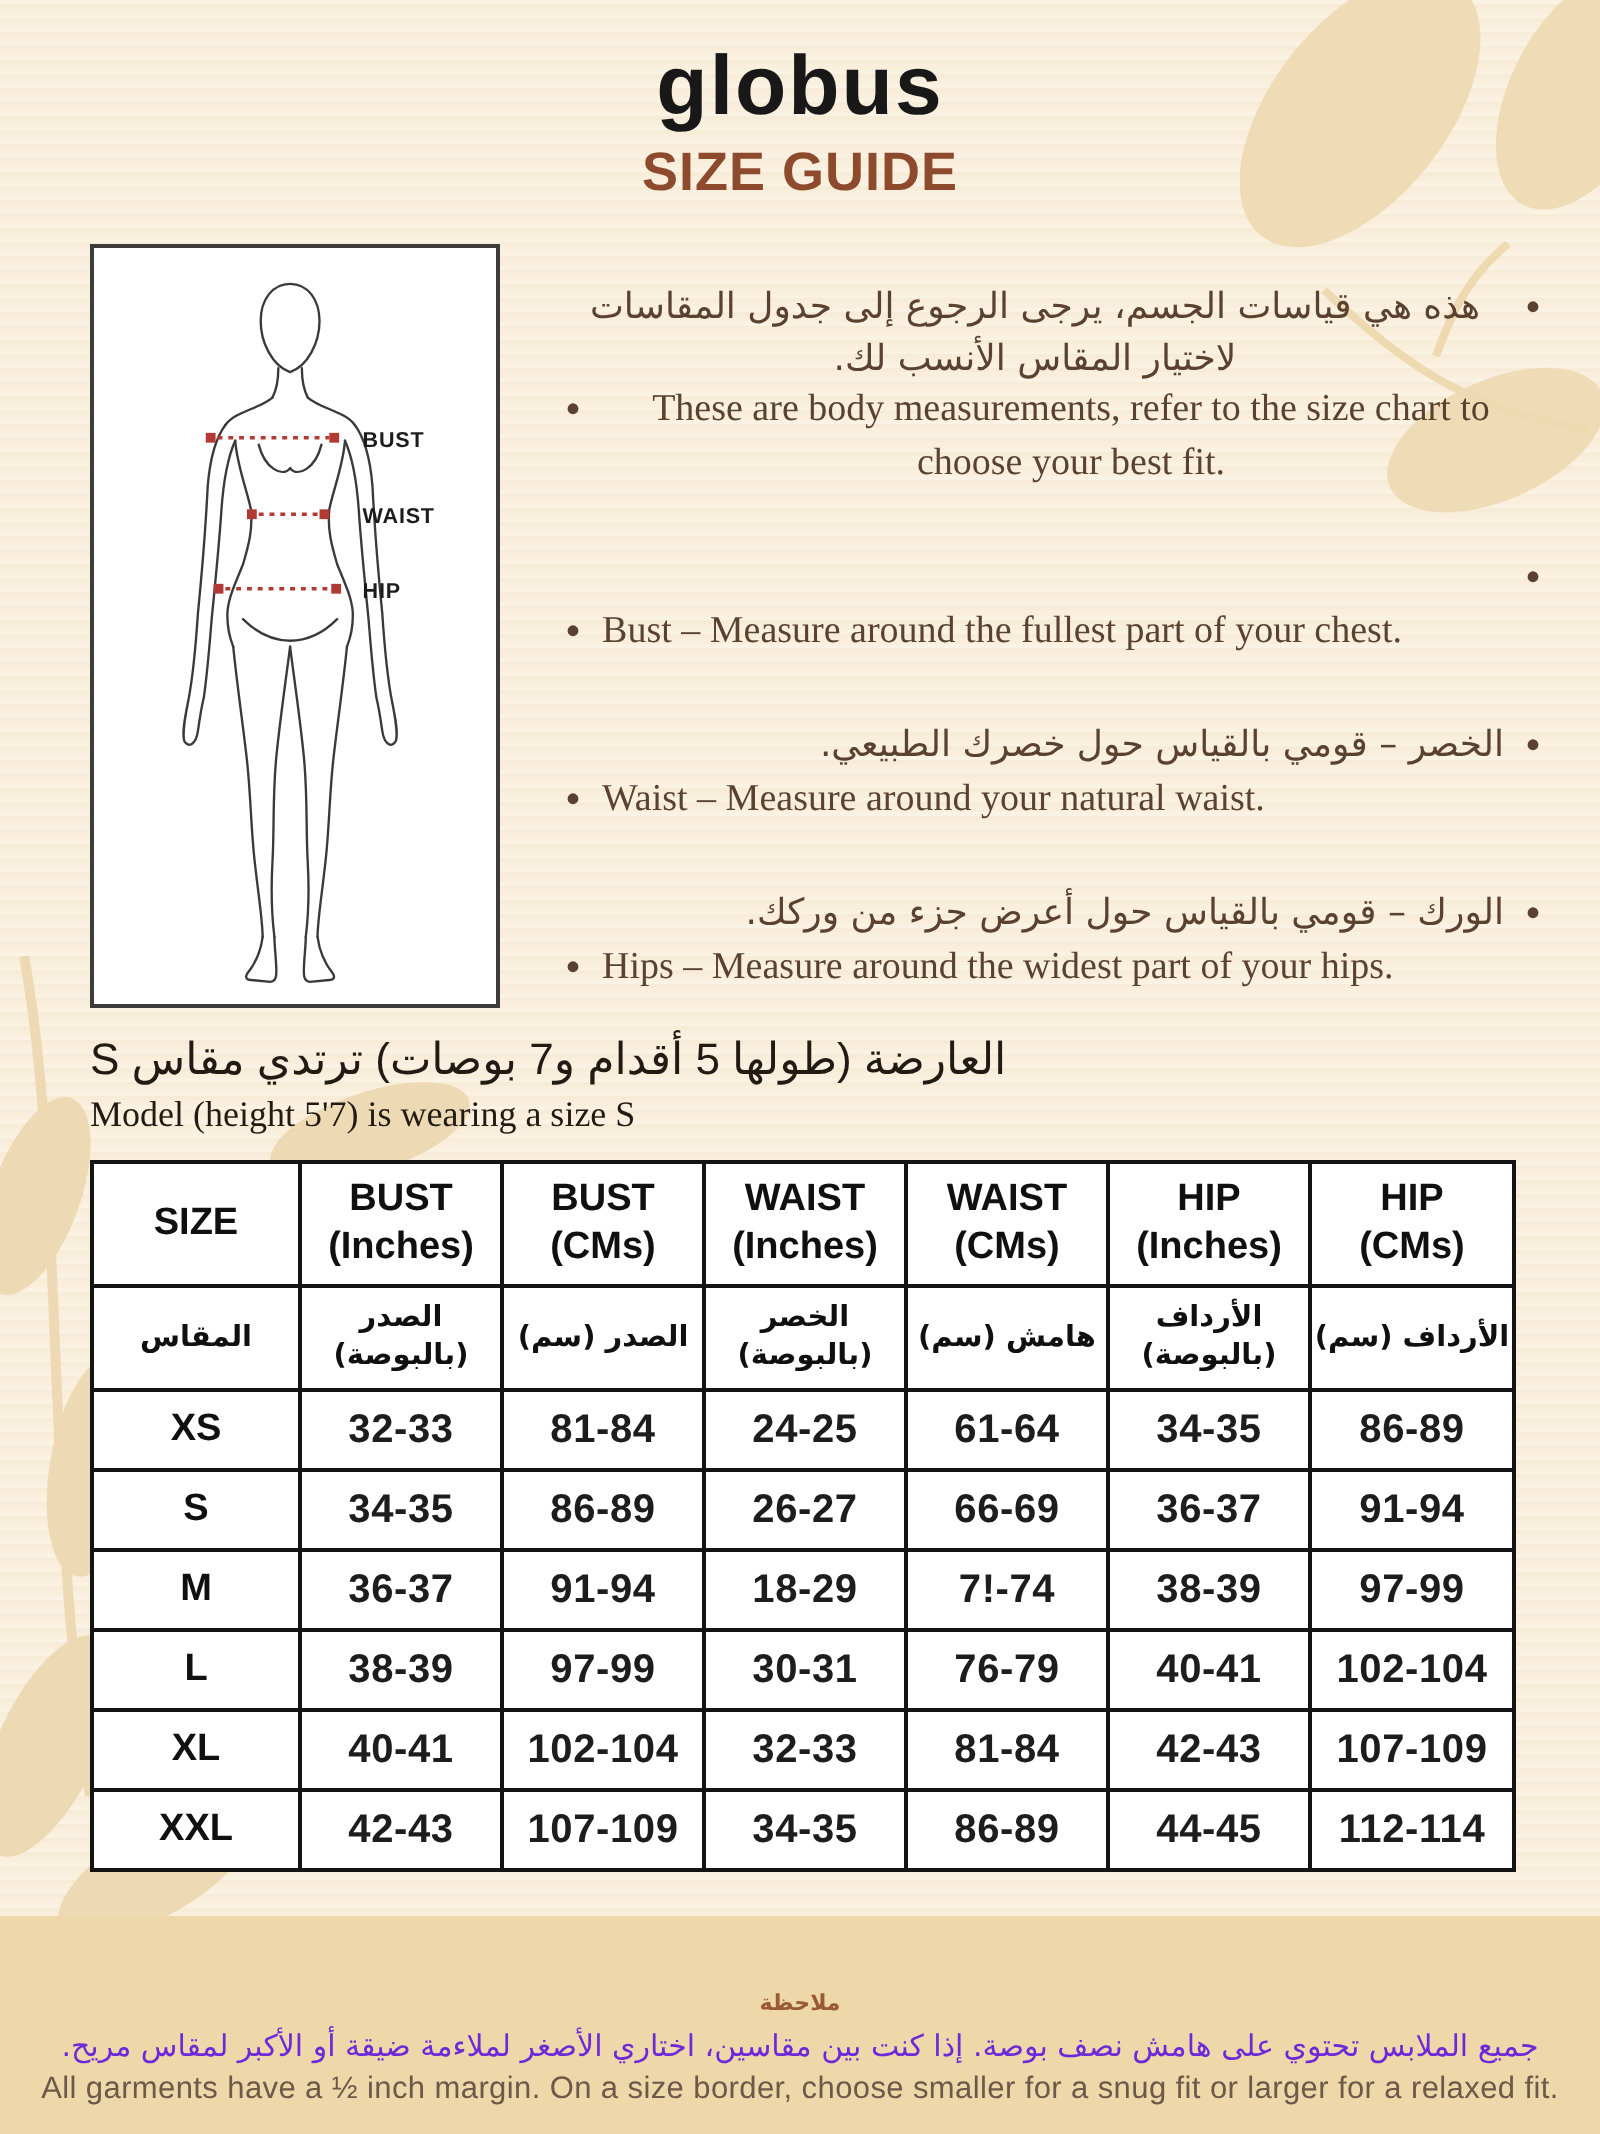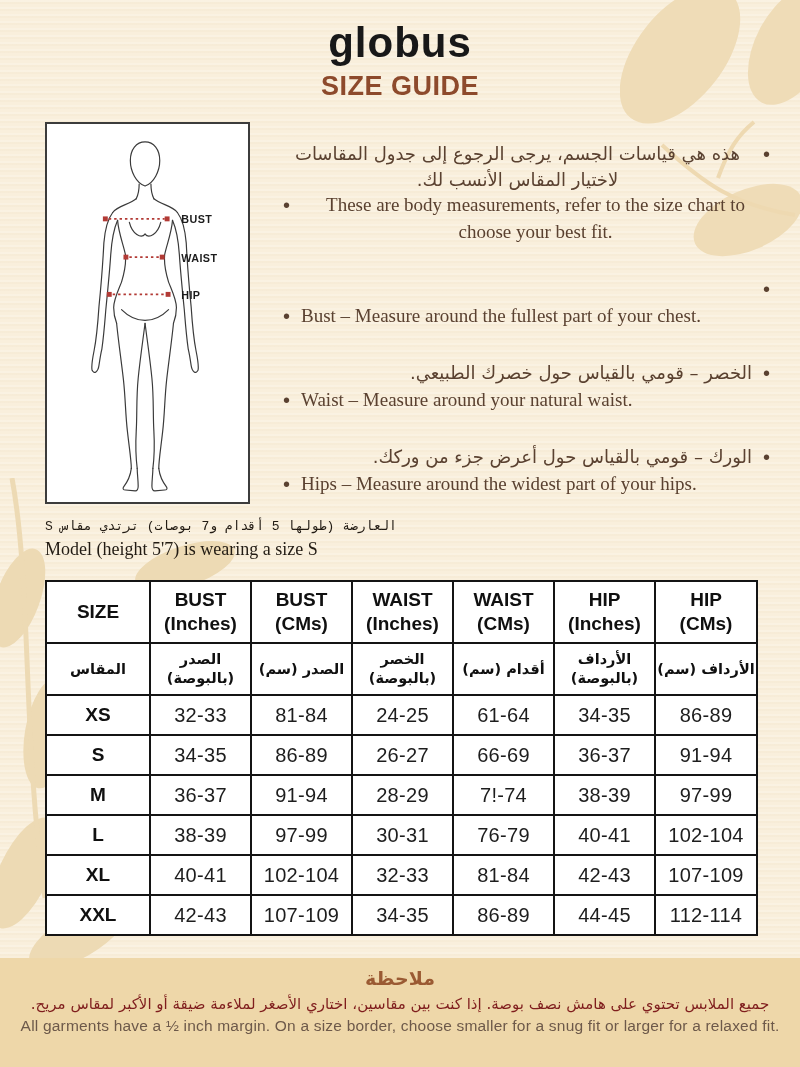--- a/index.html
+++ b/index.html
@@ -26,48 +26,48 @@
   .bullets { position:absolute; left:283px; top:141px; width:487px; z-index:2; }
   .bullet-group { margin-bottom:30px; }
   .b-line { display:flex; gap:11px; align-items:flex-start; }
   .dot { font-size:20px; line-height:1.35; color:#5a4130; }
   .b-text { font-size:19px; line-height:1.42; color:#5a4130; }
   .b-ar { direction:rtl; text-align:right; }
   .b-ar .b-text { font-family:"DejaVu Sans", sans-serif; font-size:18px;text-align:center; }
   .b-en .b-text { font-family:"Liberation Serif","DejaVu Serif", serif;text-align:center; }
 
   .model-note { position:absolute; left:45px; top:514px; z-index:2; line-height:1.42; }
-  .model-ar { font-family:Liberation Mono, monospace; font-size:13px; color:#221b13; direction:rtl; display:inline-block; }
+  .model-ar { font-family:Liberation Sans, sans-serif; font-size:22px; color:#221b13; direction:rtl; display:inline-block; }
   .model-en { font-family:"Liberation Serif","DejaVu Serif", serif; font-size:18px; color:#221b13; }
 
   table.size-table {
     position:absolute; left:45px; top:580px; width:711px; z-index:2;
     border-collapse:collapse; table-layout:fixed; background:#ffffff;padding-left:12px;
   }
   .size-table td {
     border:2px solid #141414; text-align:center; vertical-align:middle;
     background:#ffffff; padding:0;
   }
   tr.h-en td { height:62px; }
   tr.h-ar td { height:52px; }
   tr.d-row td { height:40px;border-radius:18px; }
   .th-en { font-size:19px; font-weight:700; color:#101010; line-height:1.25; }
   .th-en .l2:empty, .th-ar .l2:empty { display:none; }
   .th-en span, .th-ar span { display:block; }
   .th-ar { font-family:"DejaVu Sans", sans-serif; font-size:14.5px; font-weight:700; color:#101010; line-height:1.3; direction:rtl; }
   .size-cell { font-size:19px; font-weight:700; color:#101010; }
-  .val-cell { font-size:20px; font-weight:400; color:#1d1d1d; letter-spacing:.3px; }
+  .val-cell { font-size:20px; font-weight:700; color:#1d1d1d; letter-spacing:.3px; }
 
   .note-section {
     position:absolute; left:0; top:958px; width:100%; height:109px;
     background:#eed7a9; z-index:2; text-align:center; padding-top:9px;
   }
-  .note-h-ar { font-family:"DejaVu Sans", sans-serif; font-size:19px; font-weight:700; color:#9a5a33; direction:rtl; }
+  .note-h-ar { font-family:"DejaVu Sans", sans-serif; font-size:11px; font-weight:700; color:#9a5a33; direction:rtl;margin-top:28px; }
   .note-h-en { font-size:17px; font-weight:700; color:#9a5a33; margin-top:3px; }
-  .note-b-ar { font-family:"DejaVu Sans", sans-serif; font-size:15px; color:#7f1d1d; direction:rtl; margin-top:6px; }
+  .note-b-ar { font-family:"DejaVu Sans", sans-serif; font-size:15px; color:#6d28d9; direction:rtl; margin-top:6px; }
   .note-b-en { font-size:15.5px; color:#6d594a; margin-top:4px; letter-spacing:.2px; }
 
   .fig-label { font:600 11px "Liberation Sans", sans-serif; fill:#1c1c1c; letter-spacing:.4px; }
 </style>
 </head>
 <body>
 
 <div class="page">
 
   <svg class="deco deco-tr" width="180" height="300" viewBox="0 0 180 300">
@@ -248,21 +248,21 @@
             <span class="l2">(بالبوصة)</span>
           </td>
         <td class="th-ar">
             <span class="l1">الصدر (سم)</span>
           </td>
         <td class="th-ar">
             <span class="l1">الخصر</span>
             <span class="l2">(بالبوصة)</span>
           </td>
         <td class="th-ar">
-            <span class="l1">أقدام (سم)</span>
+            <span class="l1">هامش (سم)</span>
           </td>
         <td class="th-ar">
             <span class="l1">الأرداف</span>
             <span class="l2">(بالبوصة)</span>
           </td>
         <td class="th-ar">
             <span class="l1">الأرداف (سم)</span>
           </td>
       </tr>
       <tr class="d-row">
@@ -280,21 +280,21 @@
         <td class="val-cell">86-89</td>
         <td class="val-cell">26-27</td>
         <td class="val-cell">66-69</td>
         <td class="val-cell">36-37</td>
         <td class="val-cell">91-94</td>
       </tr>
       <tr class="d-row">
         <td class="size-cell">M</td>
         <td class="val-cell">36-37</td>
         <td class="val-cell">91-94</td>
-        <td class="val-cell">28-29</td>
+        <td class="val-cell">18-29</td>
         <td class="val-cell">7!-74</td>
         <td class="val-cell">38-39</td>
         <td class="val-cell">97-99</td>
       </tr>
       <tr class="d-row">
         <td class="size-cell">L</td>
         <td class="val-cell">38-39</td>
         <td class="val-cell">97-99</td>
         <td class="val-cell">30-31</td>
         <td class="val-cell">76-79</td>

